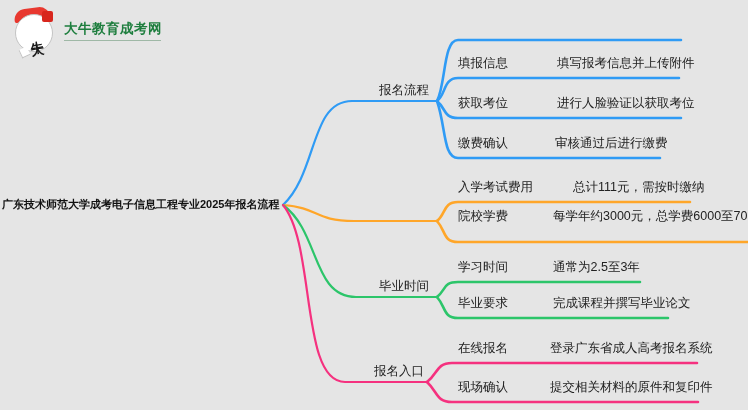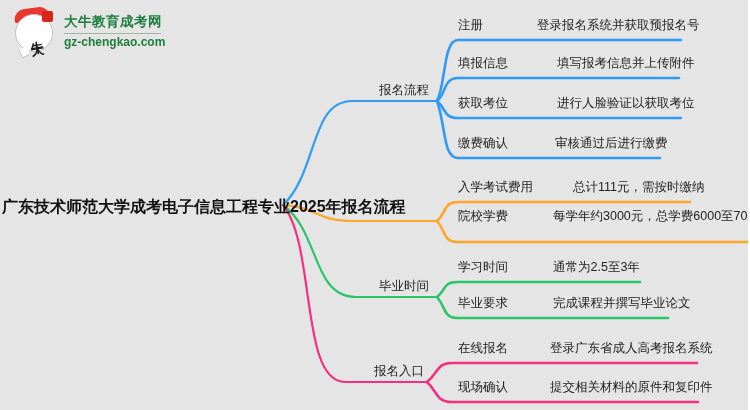--- a/index.html
+++ b/index.html
@@ -30,21 +30,21 @@
     position:absolute;left:30px;top:3px;width:11px;height:11px;background:#d8261d;border-radius:2px;
   }
   .logo-text{display:flex;flex-direction:column;}
   .site-name{font-size:13.5px;font-weight:700;color:#1e7e3e;letter-spacing:0.5px;white-space:nowrap;}
   .site-rule{height:1px;background:#9fb8a6;margin:2px 0 1px 0;width:97px;}
   .site-url{font-size:12px;font-weight:700;color:#1e7e3e;white-space:nowrap;}
   
   svg.links{position:absolute;left:0;top:0;}
   .root-label{
     position:absolute;left:2px;top:197px;width:276px;text-align:right;white-space:nowrap;
-    font-size:16px;font-weight:600;color:#111;
+    font-size:11px;font-weight:600;color:#111;
   }
   .branch-label{
     position:absolute;width:94px;text-align:right;white-space:nowrap;
     font-size:12.5px;color:#222;
   }
   .row{position:absolute;left:458px;width:292px;height:18px;white-space:nowrap;}
   .row .lbl{position:absolute;left:0;top:0;font-size:12.5px;color:#222;}
   .row .desc{position:absolute;top:0;font-size:12.5px;color:#222;}
 </style>
 </head>
@@ -57,21 +57,20 @@
       <div class="cap"></div>
       <div class="bubble">
         <span class="logo-char">大牛</span>
       </div>
       <div class="bubble-tail"></div>
       <div class="seal"></div>
     </div>
     <div class="logo-text">
       <div class="site-name">大牛教育成考网</div>
       <div class="site-rule"></div>
-      <div class="site-url">gz-chengkao.com</div>
     </div>
   </div>
 
   <svg class="links" width="750" height="410" viewBox="0 0 750 410">
     <g fill="none" stroke-width="2.2" stroke-linecap="round" stroke="#2f9bf5">
       <path d="M283,205 C318,172 310,101 352,101 L437,101"></path>
       <path d="M437,101 C446,84 443,40 458,40 L681,40" stroke-width="2.6"></path>
       <path d="M437,101 C446,95 443,78 458,78 L679,78" stroke-width="2.6"></path>
       <path d="M437,101 C446,108 443,118 458,118 L681,118" stroke-width="2.6"></path>
       <path d="M437,101 C446,127 443,158 458,158 L660,158" stroke-width="2.6"></path>
@@ -92,24 +91,20 @@
       <path d="M427,382 C438,392 436,402 452,402 L698,402" stroke-width="2.6"></path>
     </g>
   </svg>
 
   <div class="root-label">广东技术师范大学成考电子信息工程专业2025年报名流程</div>
 
   <div class="branch-label" style="left:335px;top:82px;">报名流程</div>
   <div class="branch-label" style="left:335px;top:278px;">毕业时间</div>
   <div class="branch-label" style="left:330px;top:363px;">报名入口</div>
 
-  <div class="row" style="top:17px;">
-    <span class="lbl">注册</span>
-    <span class="desc" style="left:79px;">登录报名系统并获取预报名号</span>
-  </div>
   <div class="row" style="top:55px;">
     <span class="lbl">填报信息</span>
     <span class="desc" style="left:99px;">填写报考信息并上传附件</span>
   </div>
   <div class="row" style="top:95px;text-decoration:underline;">
     <span class="lbl">获取考位</span>
     <span class="desc" style="left:99px;">进行人脸验证以获取考位</span>
   </div>
   <div class="row" style="top:135px;">
     <span class="lbl">缴费确认</span>

